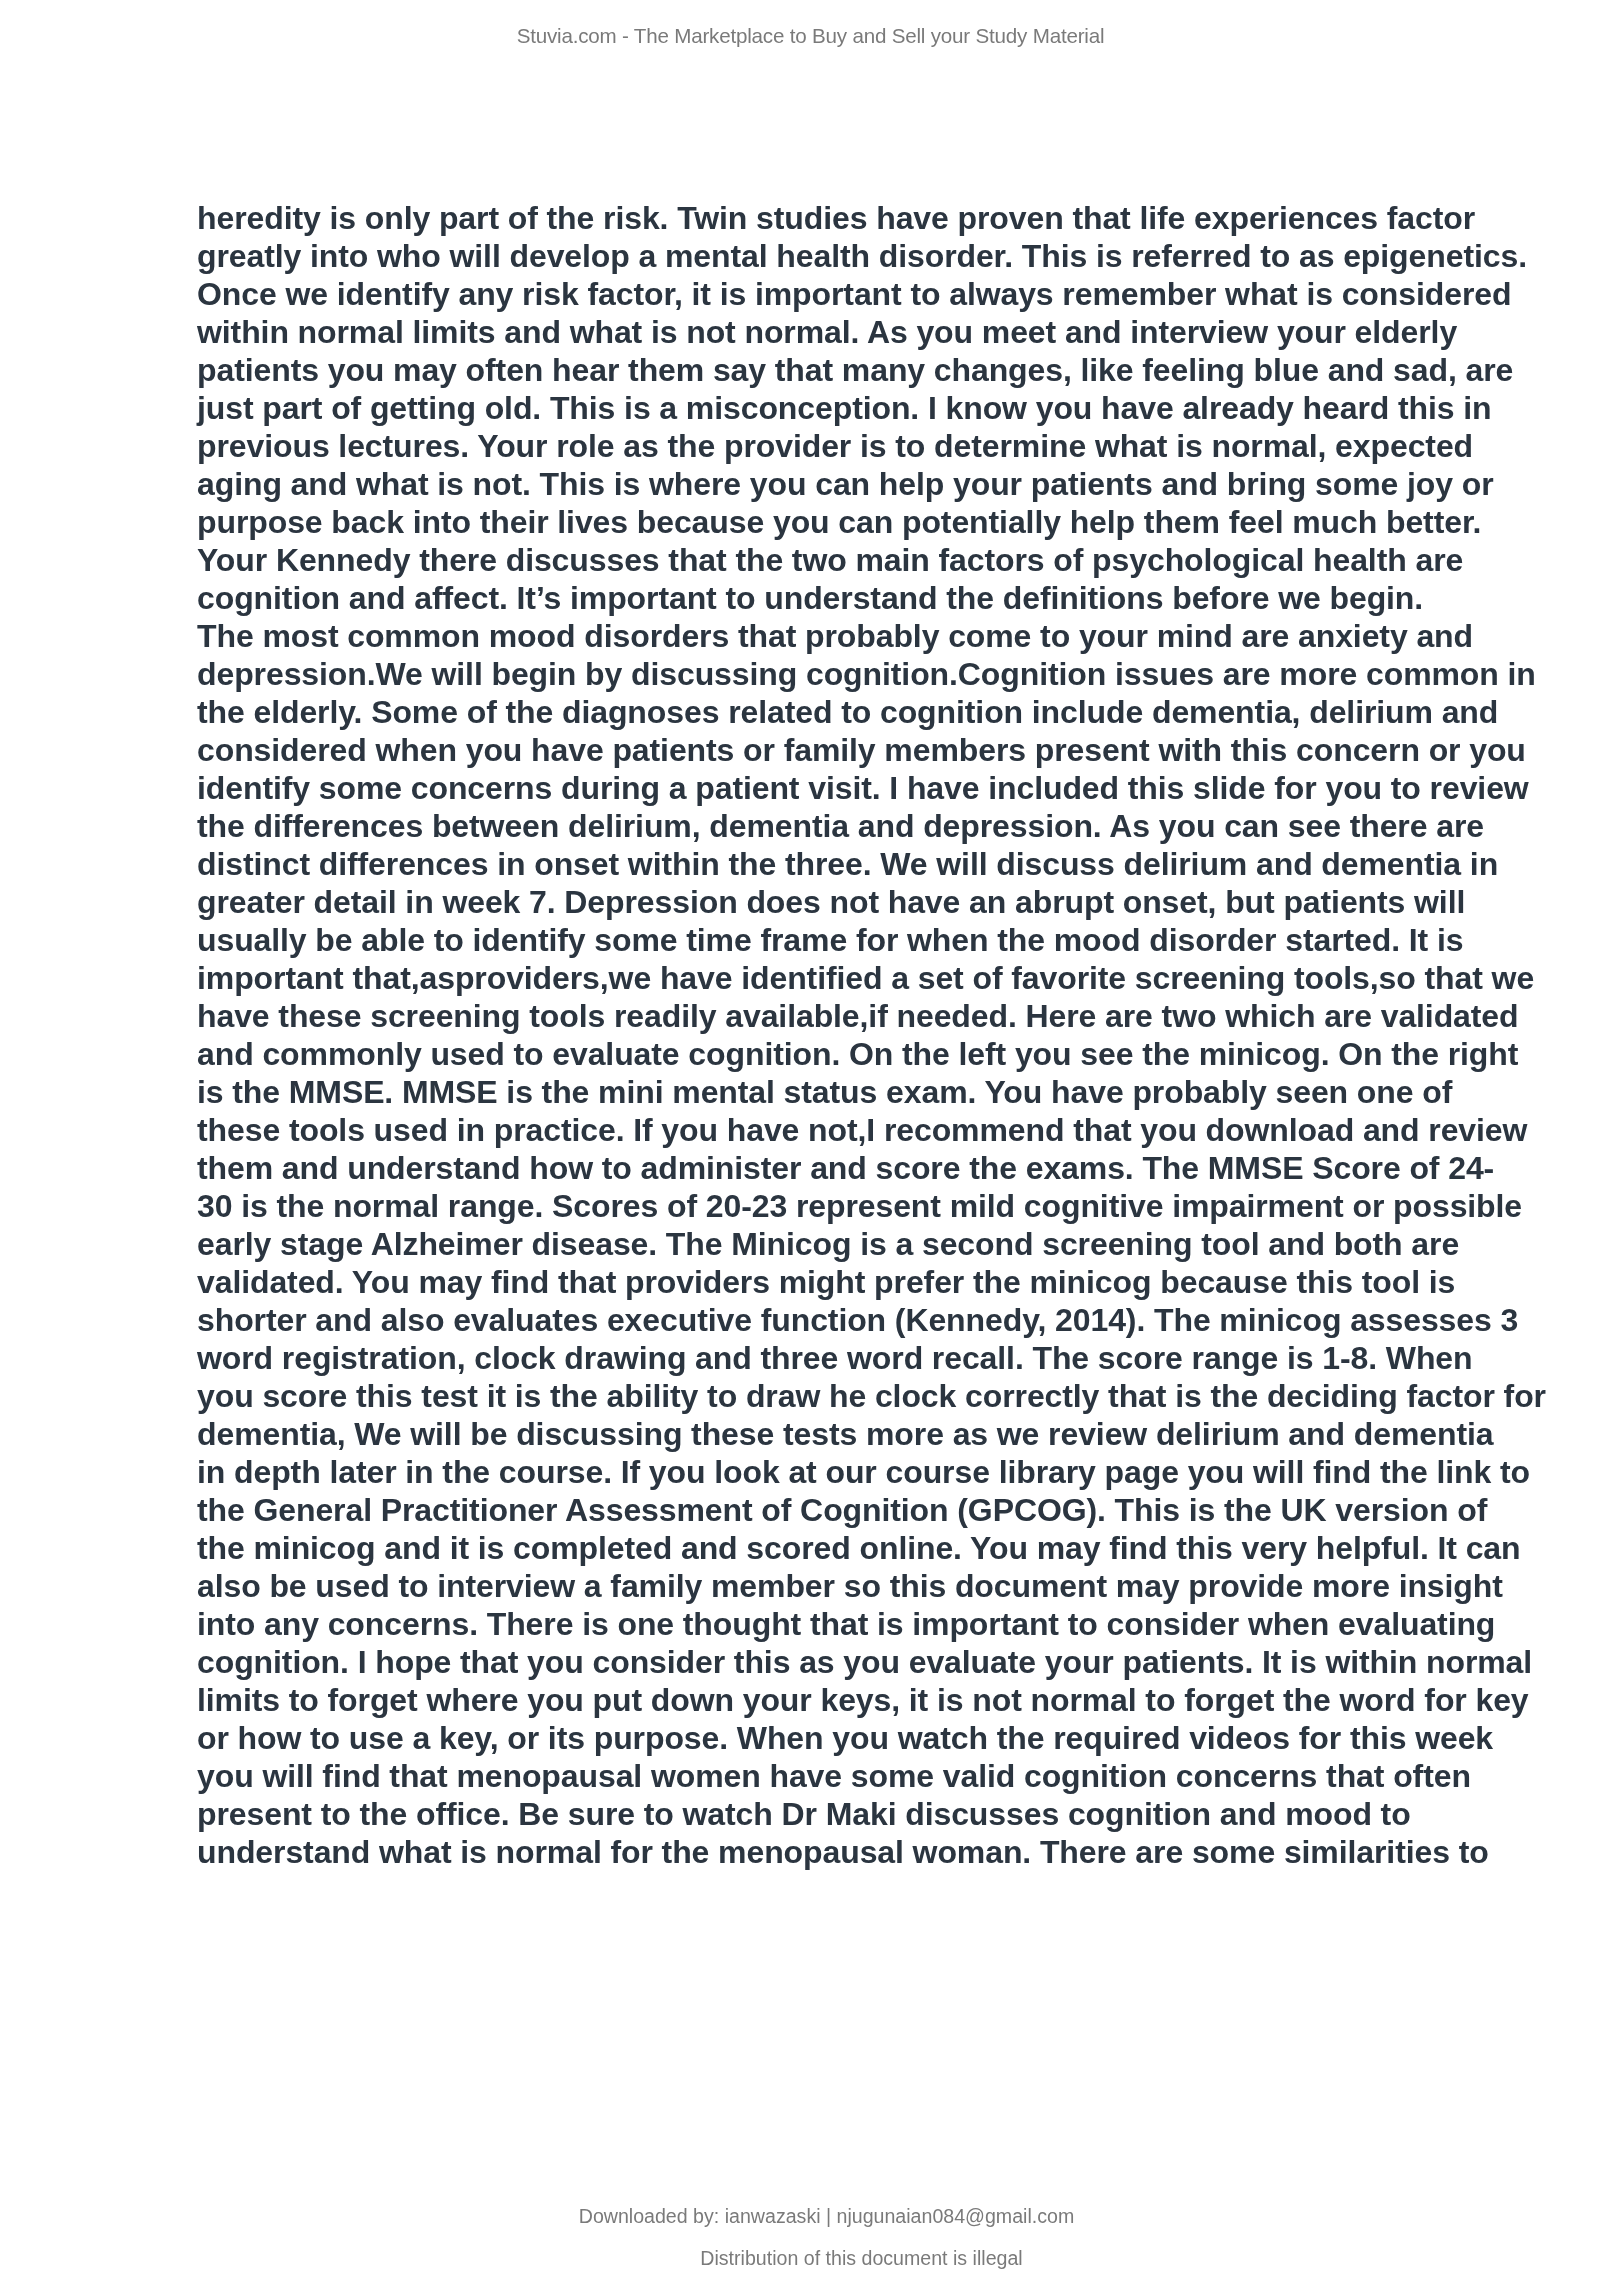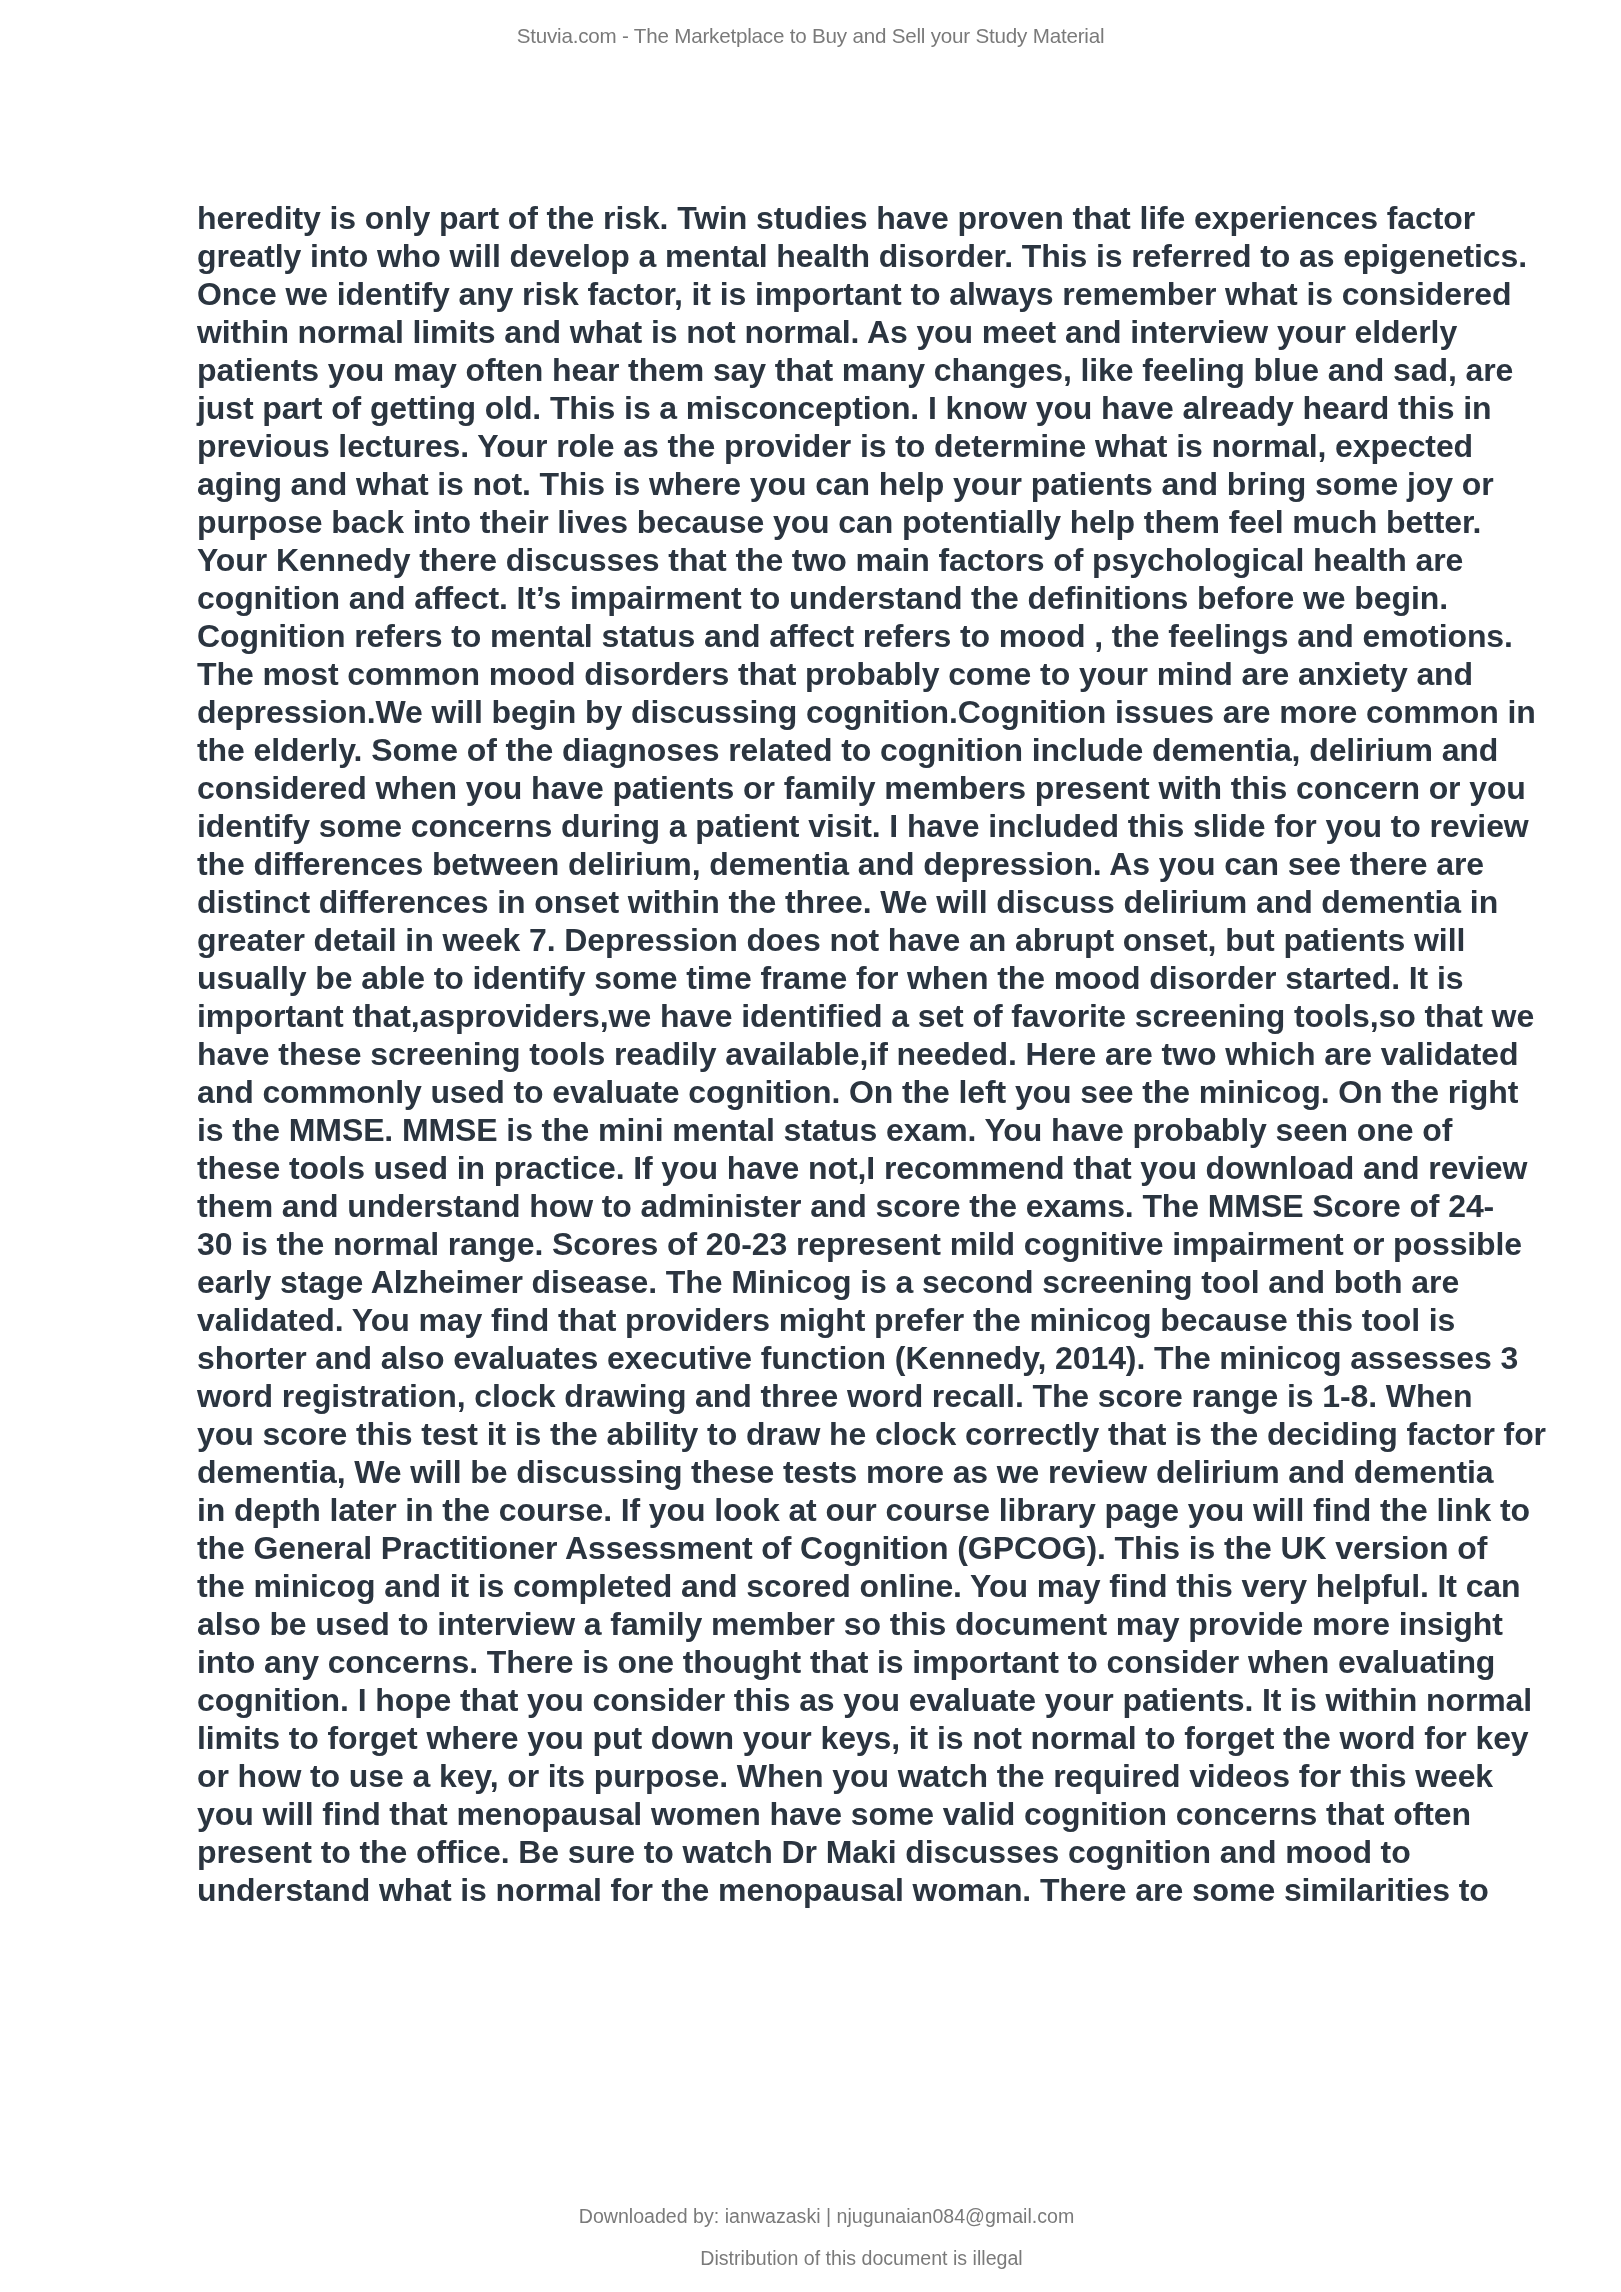--- a/index.html
+++ b/index.html
@@ -69,22 +69,21 @@
       <span class="line">heredity is only part of the risk. Twin studies have proven that life experiences factor</span>
       <span class="line">greatly into who will develop a mental health disorder. This is referred to as epigenetics.</span>
       <span class="line">Once we identify any risk factor, it is important to always remember what is considered</span>
       <span class="line">within normal limits and what is not normal. As you meet and interview your elderly</span>
       <span class="line">patients you may often hear them say that many changes, like feeling blue and sad, are</span>
       <span class="line">just part of getting old. This is a misconception. I know you have already heard this in</span>
       <span class="line">previous lectures. Your role as the provider is to determine what is normal, expected</span>
       <span class="line">aging and what is not. This is where you can help your patients and bring some joy or</span>
       <span class="line">purpose back into their lives because you can potentially help them feel much better.</span>
       <span class="line">Your Kennedy there discusses that the two main factors of psychological health are</span>
-      <span class="line">cognition and affect. It’s impairment to understand the definitions before we begin.</span>
-      <span class="line">Cognition refers to mental status and affect refers to mood , the feelings and emotions.</span>
+      <span class="line">cognition and affect. It’s important to understand the definitions before we begin.</span>
       <span class="line">The most common mood disorders that probably come to your mind are anxiety and</span>
       <span class="line">depression.We will begin by discussing cognition.Cognition issues are more common in</span>
       <span class="line">the elderly. Some of the diagnoses related to cognition include dementia, delirium and</span>
       <span class="line">considered when you have patients or family members present with this concern or you</span>
       <span class="line">identify some concerns during a patient visit. I have included this slide for you to review</span>
       <span class="line">the differences between delirium, dementia and depression. As you can see there are</span>
       <span class="line">distinct differences in onset within the three. We will discuss delirium and dementia in</span>
       <span class="line">greater detail in week 7. Depression does not have an abrupt onset, but patients will</span>
       <span class="line">usually be able to identify some time frame for when the mood disorder started. It is</span>
       <span class="line">important that,asproviders,we have identified a set of favorite screening tools,so that we</span>

